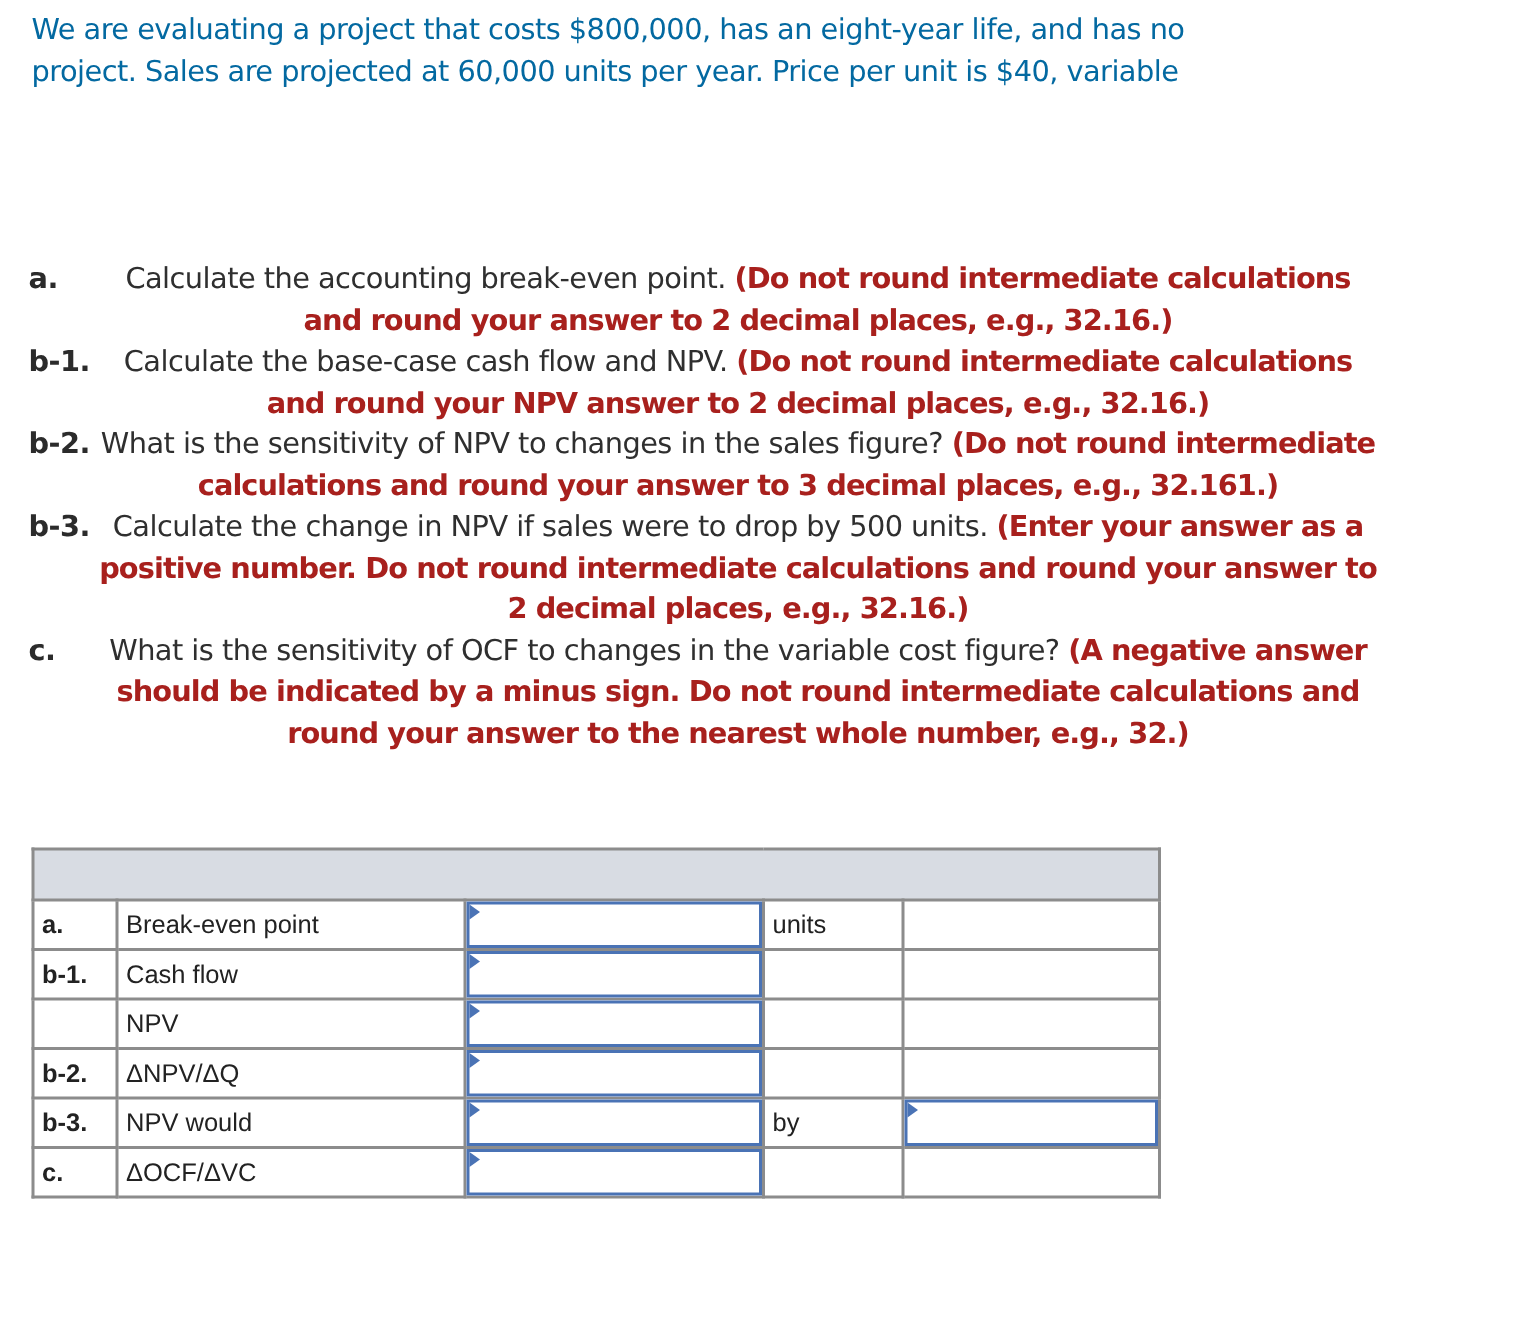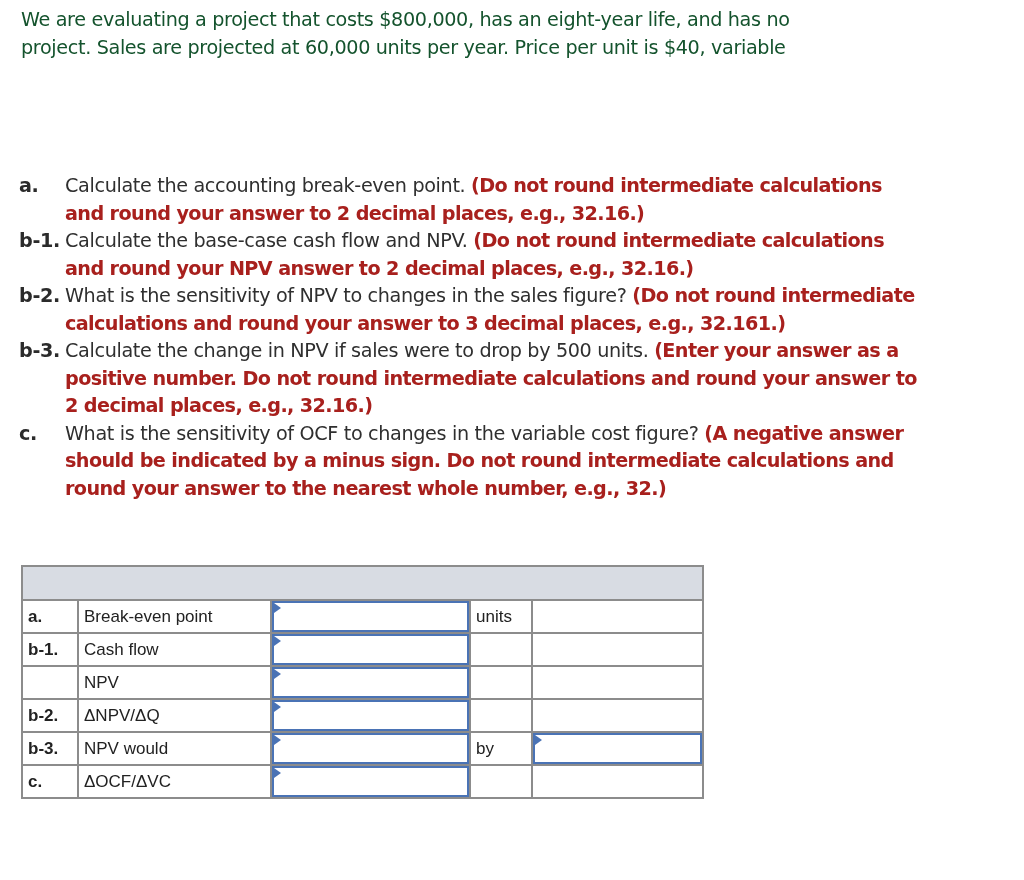--- a/index.html
+++ b/index.html
@@ -1,35 +1,35 @@
 <!DOCTYPE html>
 <html><head>
 <meta charset="utf-8">
 <style>
   html, body { margin: 0; padding: 0; background: #ffffff; }
   body { width: 1024px; height: 880px; position: relative; overflow: hidden;
          font-family: "Liberation Sans", "DejaVu Sans", sans-serif; color: #2b2b2b; }
   .intro { position: absolute; left: 21px; top: 6px; width: 900px;
            font-family: "DejaVu Sans", sans-serif; font-size: 19.2px; line-height: 28px;
-           letter-spacing: -0.35px; color: #14532d; }
+           letter-spacing: -0.35px; color: #0369a1; }
   .questions { position: absolute; left: 19px; top: 172px; width: 900px;
                font-family: "DejaVu Sans", sans-serif; font-size: 19.2px; line-height: 27.5px;
                letter-spacing: -0.35px; color: #2f2f2f; }
   .q { display: flex; }
   .q-label { font-weight: bold; width: 46px; flex: 0 0 46px; color: #2b2b2b; }
-  .q-text { flex: 1; }
+  .q-text { flex: 1; text-align: center; }
   .instr { color: #a8201d; font-weight: bold; letter-spacing: -0.6px; }
   table.ans { position: absolute; left: 21px; top: 565px; border-collapse: collapse;
               font-family: "Liberation Sans", sans-serif; font-size: 17px; color: #222; }
   table.ans td, table.ans th { border: 2px solid #8c8c8c; padding: 0 5px; height: 29.5px; box-sizing: border-box; }
   table.ans th { background: #d8dce3; height: 34px; }
   .c1 { width: 56px; font-weight: bold; }
-  .c2 { width: 193px; margin-top: 15px; }
+  .c2 { width: 232px; margin-top: 15px; }
   .c3 { width: 199px; padding: 0 !important; position: relative; }
-  .c4 { width: 62px; }
+  .c4 { width: 93px; }
   .c5 { width: 171px; padding: 0 !important; position: relative; }
   .inp { display: block; width: 100%; height: 31px; box-sizing: border-box;
          border: 2.5px solid #4a73b5; background: #fff; margin: 0; outline: none; }
   .inp-wrap { position: relative; height: 31px; }
   .tri { position: absolute; left: 2px; top: 2px; width: 0; height: 0;
          border-top: 5px solid transparent; border-bottom: 5px solid transparent;
          border-left: 7px solid #4a73b5; }
 </style>
 </head>
 <body>

